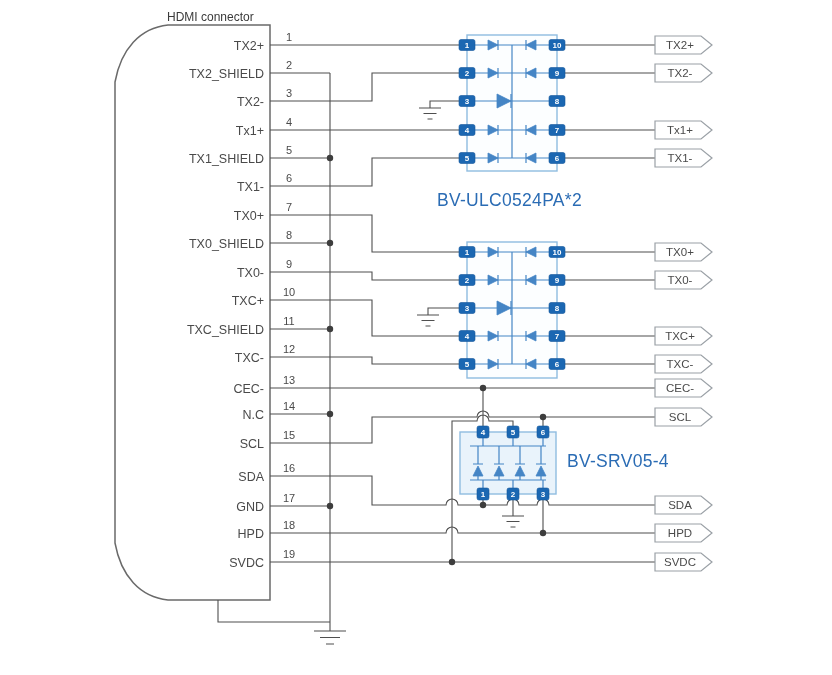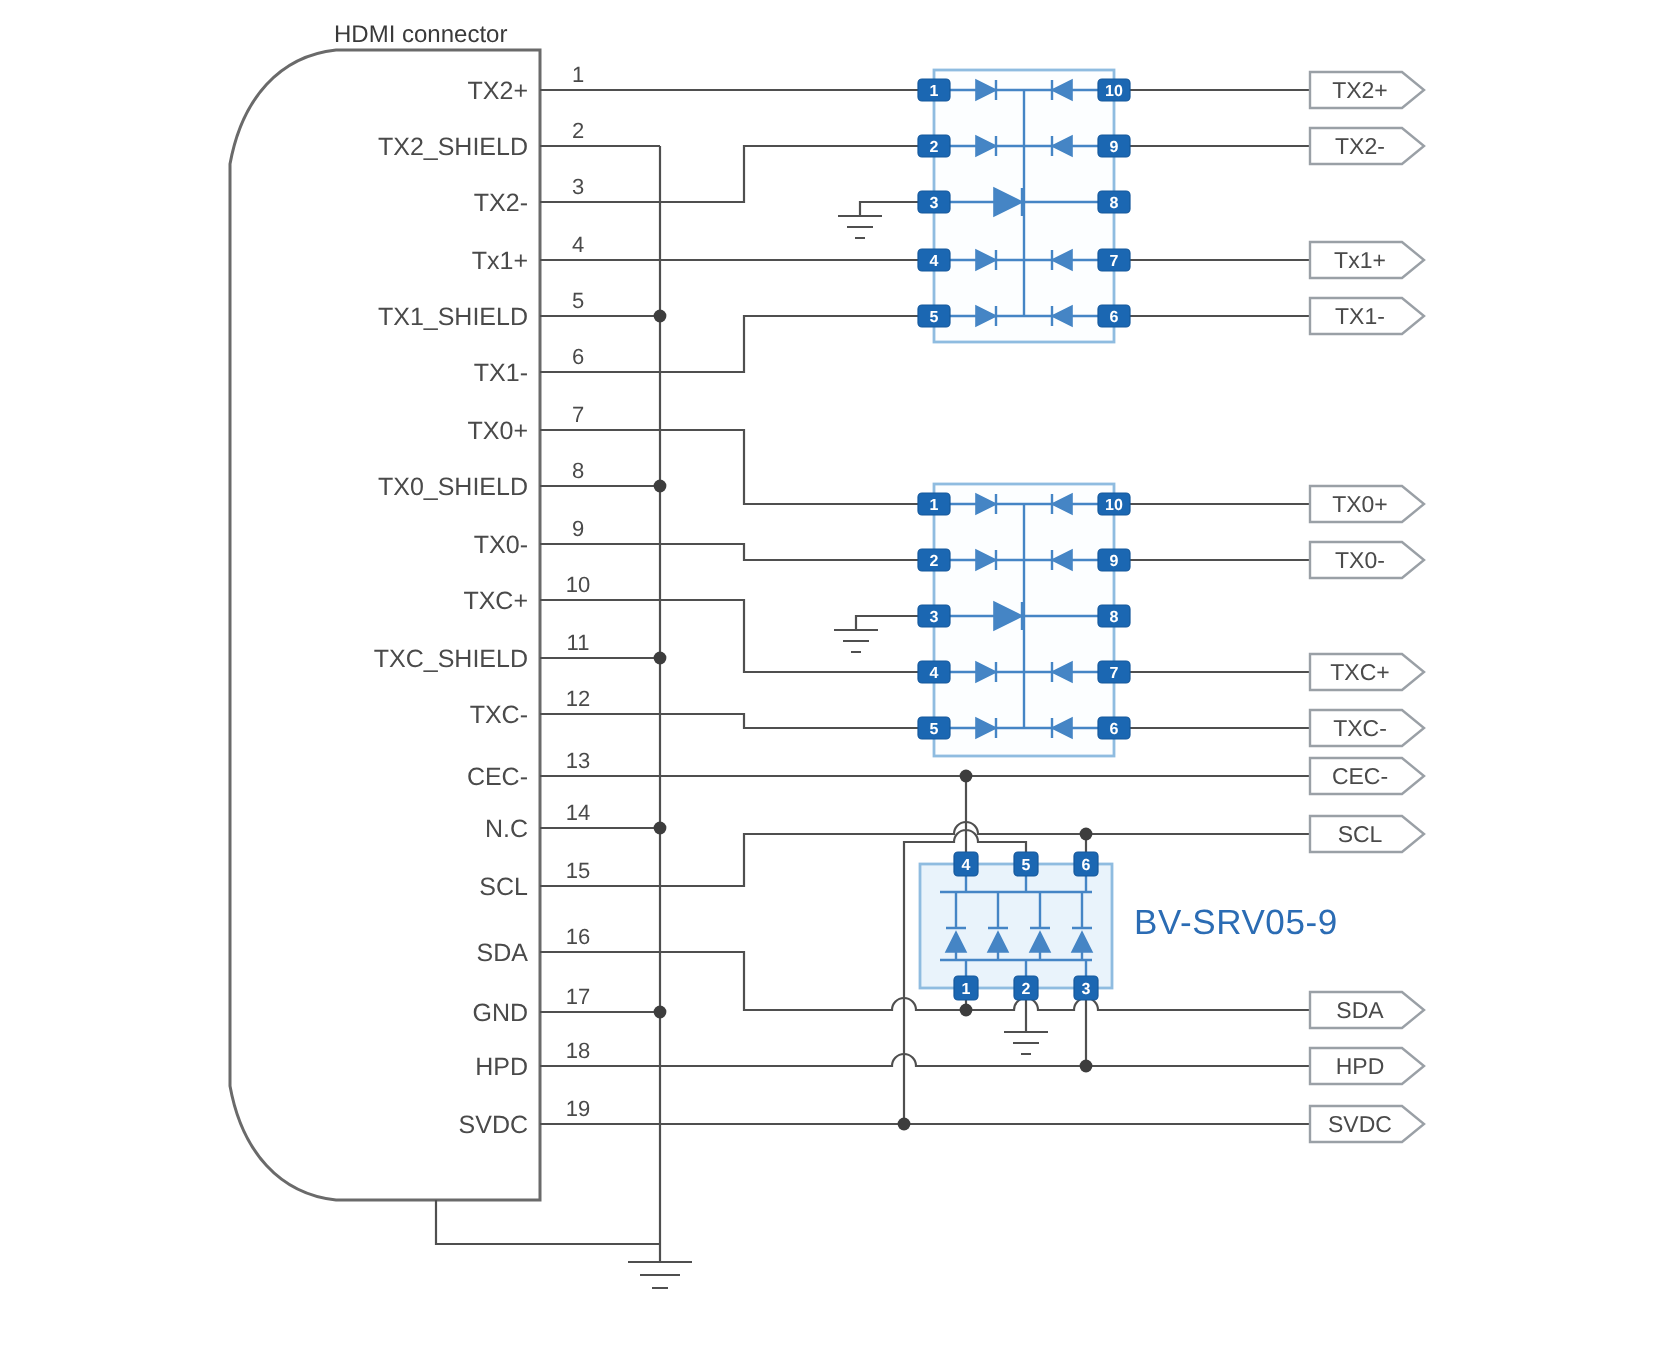--- a/index.html
+++ b/index.html
@@ -221,14 +221,15 @@
       <text x="513" y="435" text-anchor="middle" class="icpin">5</text>
       <rect x="507" y="488" width="12" height="12" rx="2" class="pinbox"></rect>
       <text x="513" y="497" text-anchor="middle" class="icpin">2</text>
       <rect x="537" y="426" width="12" height="12" rx="2" class="pinbox"></rect>
       <text x="543" y="435" text-anchor="middle" class="icpin">6</text>
       <rect x="537" y="488" width="12" height="12" rx="2" class="pinbox"></rect>
       <text x="543" y="497" text-anchor="middle" class="icpin">3</text>
     </svg>
 
   <div class="title">HDMI connector</div>
-  <div class="iclabel" id="srv">BV-SRV05-9</div>
+  <div class="iclabel" id="ulc">BV-ULC0524PA*2</div>
+  <div class="iclabel" id="srv">BV-SRV05-4</div>
 </div>
 
 </body></html>

